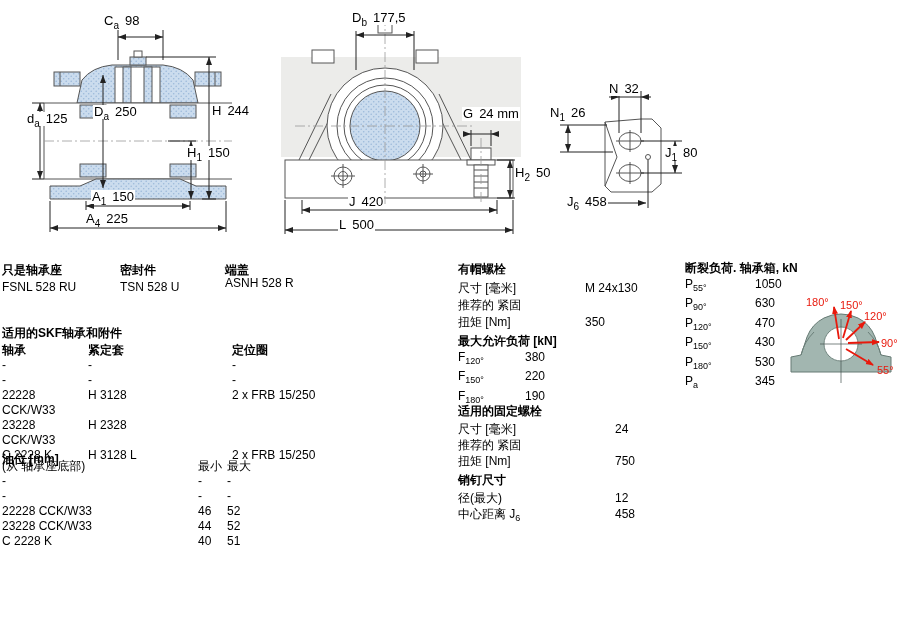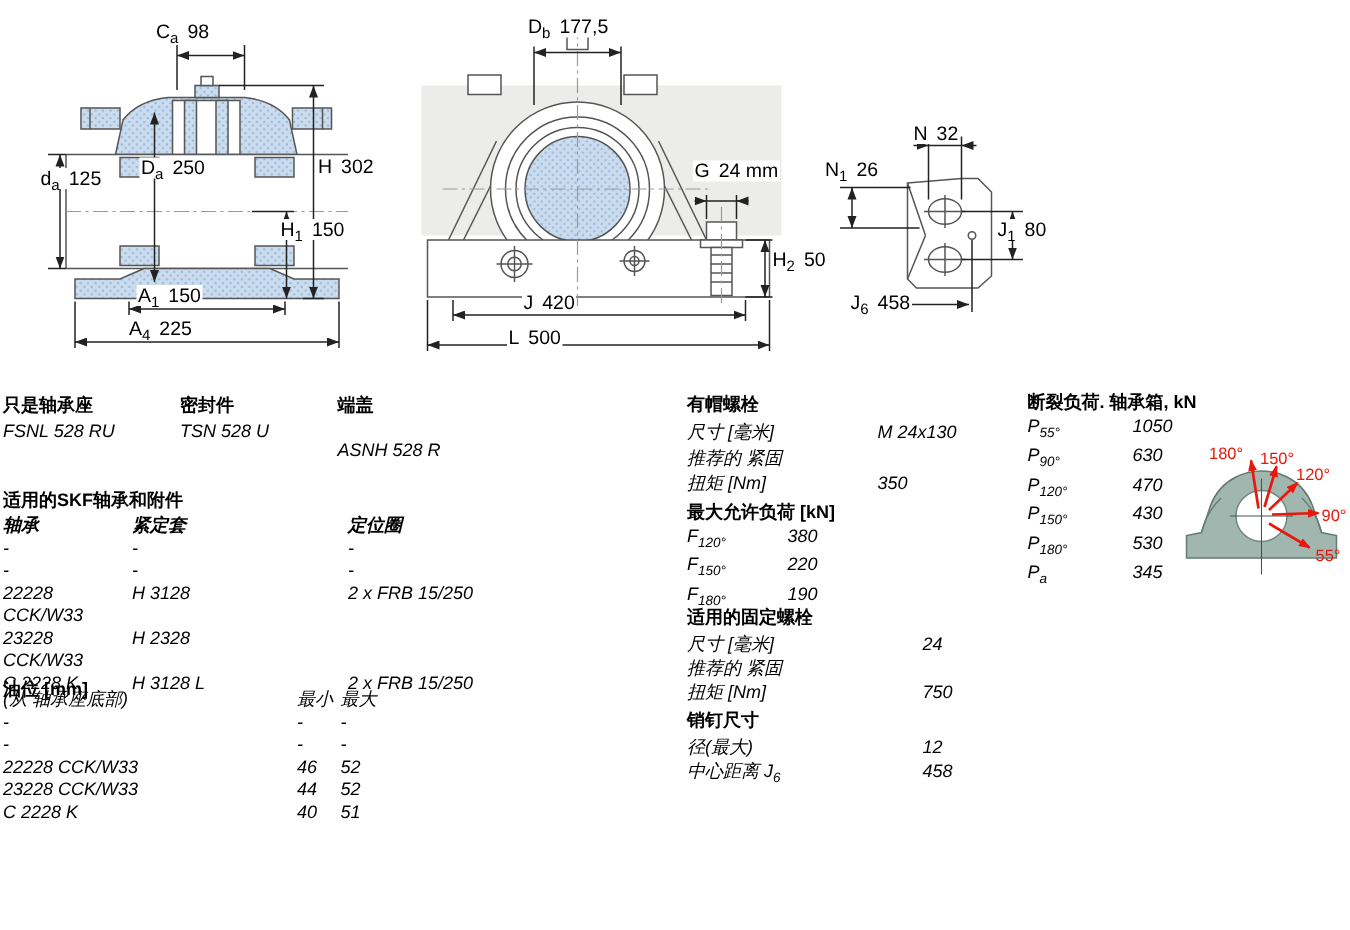--- a/index.html
+++ b/index.html
@@ -5,21 +5,21 @@
   html,body{margin:0;padding:0;background:#fff;}
   .page{position:relative;width:900px;height:620px;background:#fff;overflow:hidden;
         font-family:"Liberation Sans","DejaVu Sans",sans-serif;color:#000;}
   svg{position:absolute;}
   .dim{position:absolute;font-size:13px;line-height:14px;white-space:nowrap;
        background:#fff;padding:0 1px;}
   .dim sub{font-size:10px;line-height:0;}
   .dim .v{margin-left:6px;text-align:center;}
   .title{position:absolute;font-weight:bold;font-size:12px;line-height:14px;white-space:nowrap;}
   .t{font-size:12px;white-space:nowrap;}
-  .blk{position:absolute;font-size:12px;font-style:italic;}
+  .blk{position:absolute;font-size:12px;}
   .row{display:flex;line-height:15px;}
   .row17{display:flex;line-height:17px;}
   .row16{display:flex;line-height:16px;}
   .c1{width:86px;}  .c2{width:144px;}
   .o1{width:196px;} .o2{width:29px;}
   .w127{width:127px;} .w157{width:157px;} .w67{width:67px;} .w70{width:70px;}
   sub{font-size:9px;}
   .ang{fill:#e8190c;font-size:11px;font-family:"Liberation Sans",sans-serif;}
 </style>
 </head>
@@ -233,42 +233,42 @@
       <line x1="62" y1="56" x2="89" y2="72" marker-end="url(#ra)"></line>
     </g>
     <text class="ang" x="22" y="13">180°</text>
     <text class="ang" x="56" y="16">150°</text>
     <text class="ang" x="80" y="27">120°</text>
     <text class="ang" x="97" y="54">90°</text>
     <text class="ang" x="93" y="81">55°</text>
   </svg>
 
   <span class="dim" style="left:103px;top:14px"><span>C</span><sub>a</sub><span class="v">98</span></span>
-  <span class="dim" style="left:211px;top:104px"><span>H</span><sub></sub><span class="v">302</span></span>
+  <span class="dim" style="left:211px;top:104px"><span>H</span><sub></sub><span class="v">244</span></span>
   <span class="dim" style="left:26px;top:112px"><span>d</span><sub>a</sub><span class="v">125</span></span>
   <span class="dim" style="left:93px;top:105px"><span>D</span><sub>a</sub><span class="v">250</span></span>
   <span class="dim" style="left:186px;top:146px"><span>H</span><sub>1</sub><span class="v">150</span></span>
   <span class="dim" style="left:91px;top:190px"><span>A</span><sub>1</sub><span class="v">150</span></span>
   <span class="dim" style="left:85px;top:212px"><span>A</span><sub>4</sub><span class="v">225</span></span>
   <span class="dim" style="left:351px;top:11px"><span>D</span><sub>b</sub><span class="v">177,5</span></span>
   <span class="dim" style="left:462px;top:107px"><span>G</span><sub></sub><span class="v">24 mm</span></span>
   <span class="dim" style="left:514px;top:166px"><span>H</span><sub>2</sub><span class="v">50</span></span>
   <span class="dim" style="left:348px;top:195px"><span>J</span><sub></sub><span class="v">420</span></span>
   <span class="dim" style="left:338px;top:218px"><span>L</span><sub></sub><span class="v">500</span></span>
   <span class="dim" style="left:608px;top:82px"><span>N</span><sub></sub><span class="v">32</span></span>
   <span class="dim" style="left:549px;top:106px"><span>N</span><sub>1</sub><span class="v">26</span></span>
   <span class="dim" style="left:664px;top:146px"><span>J</span><sub>1</sub><span class="v">80</span></span>
   <span class="dim" style="left:566px;top:195px"><span>J</span><sub>6</sub><span class="v">458</span></span>
 
   <div class="title" style="left:2px;top:263px">只是轴承座</div>
   <div class="blk t" style="left:2px;top:280px">FSNL 528 RU</div>
   <div class="title" style="left:120px;top:263px">密封件</div>
   <div class="blk t" style="left:120px;top:280px">TSN 528 U</div>
   <div class="title" style="left:225px;top:263px">端盖</div>
-  <div class="blk t" style="left:225px;top:293px">ASNH 528 R</div>
+  <div class="blk t" style="left:225px;top:276px">ASNH 528 R</div>
 
   <div class="title" style="left:2px;top:326px">适用的SKF轴承和附件</div>
   <div class="blk" style="left:2px;top:343px">
     <div class="row" style="font-weight:bold">
       <span class="c1">轴承</span>
       <span class="c2">紧定套</span>
       <span>定位圈</span>
     </div>
     <div class="row">
         <span class="c1">-</span>

